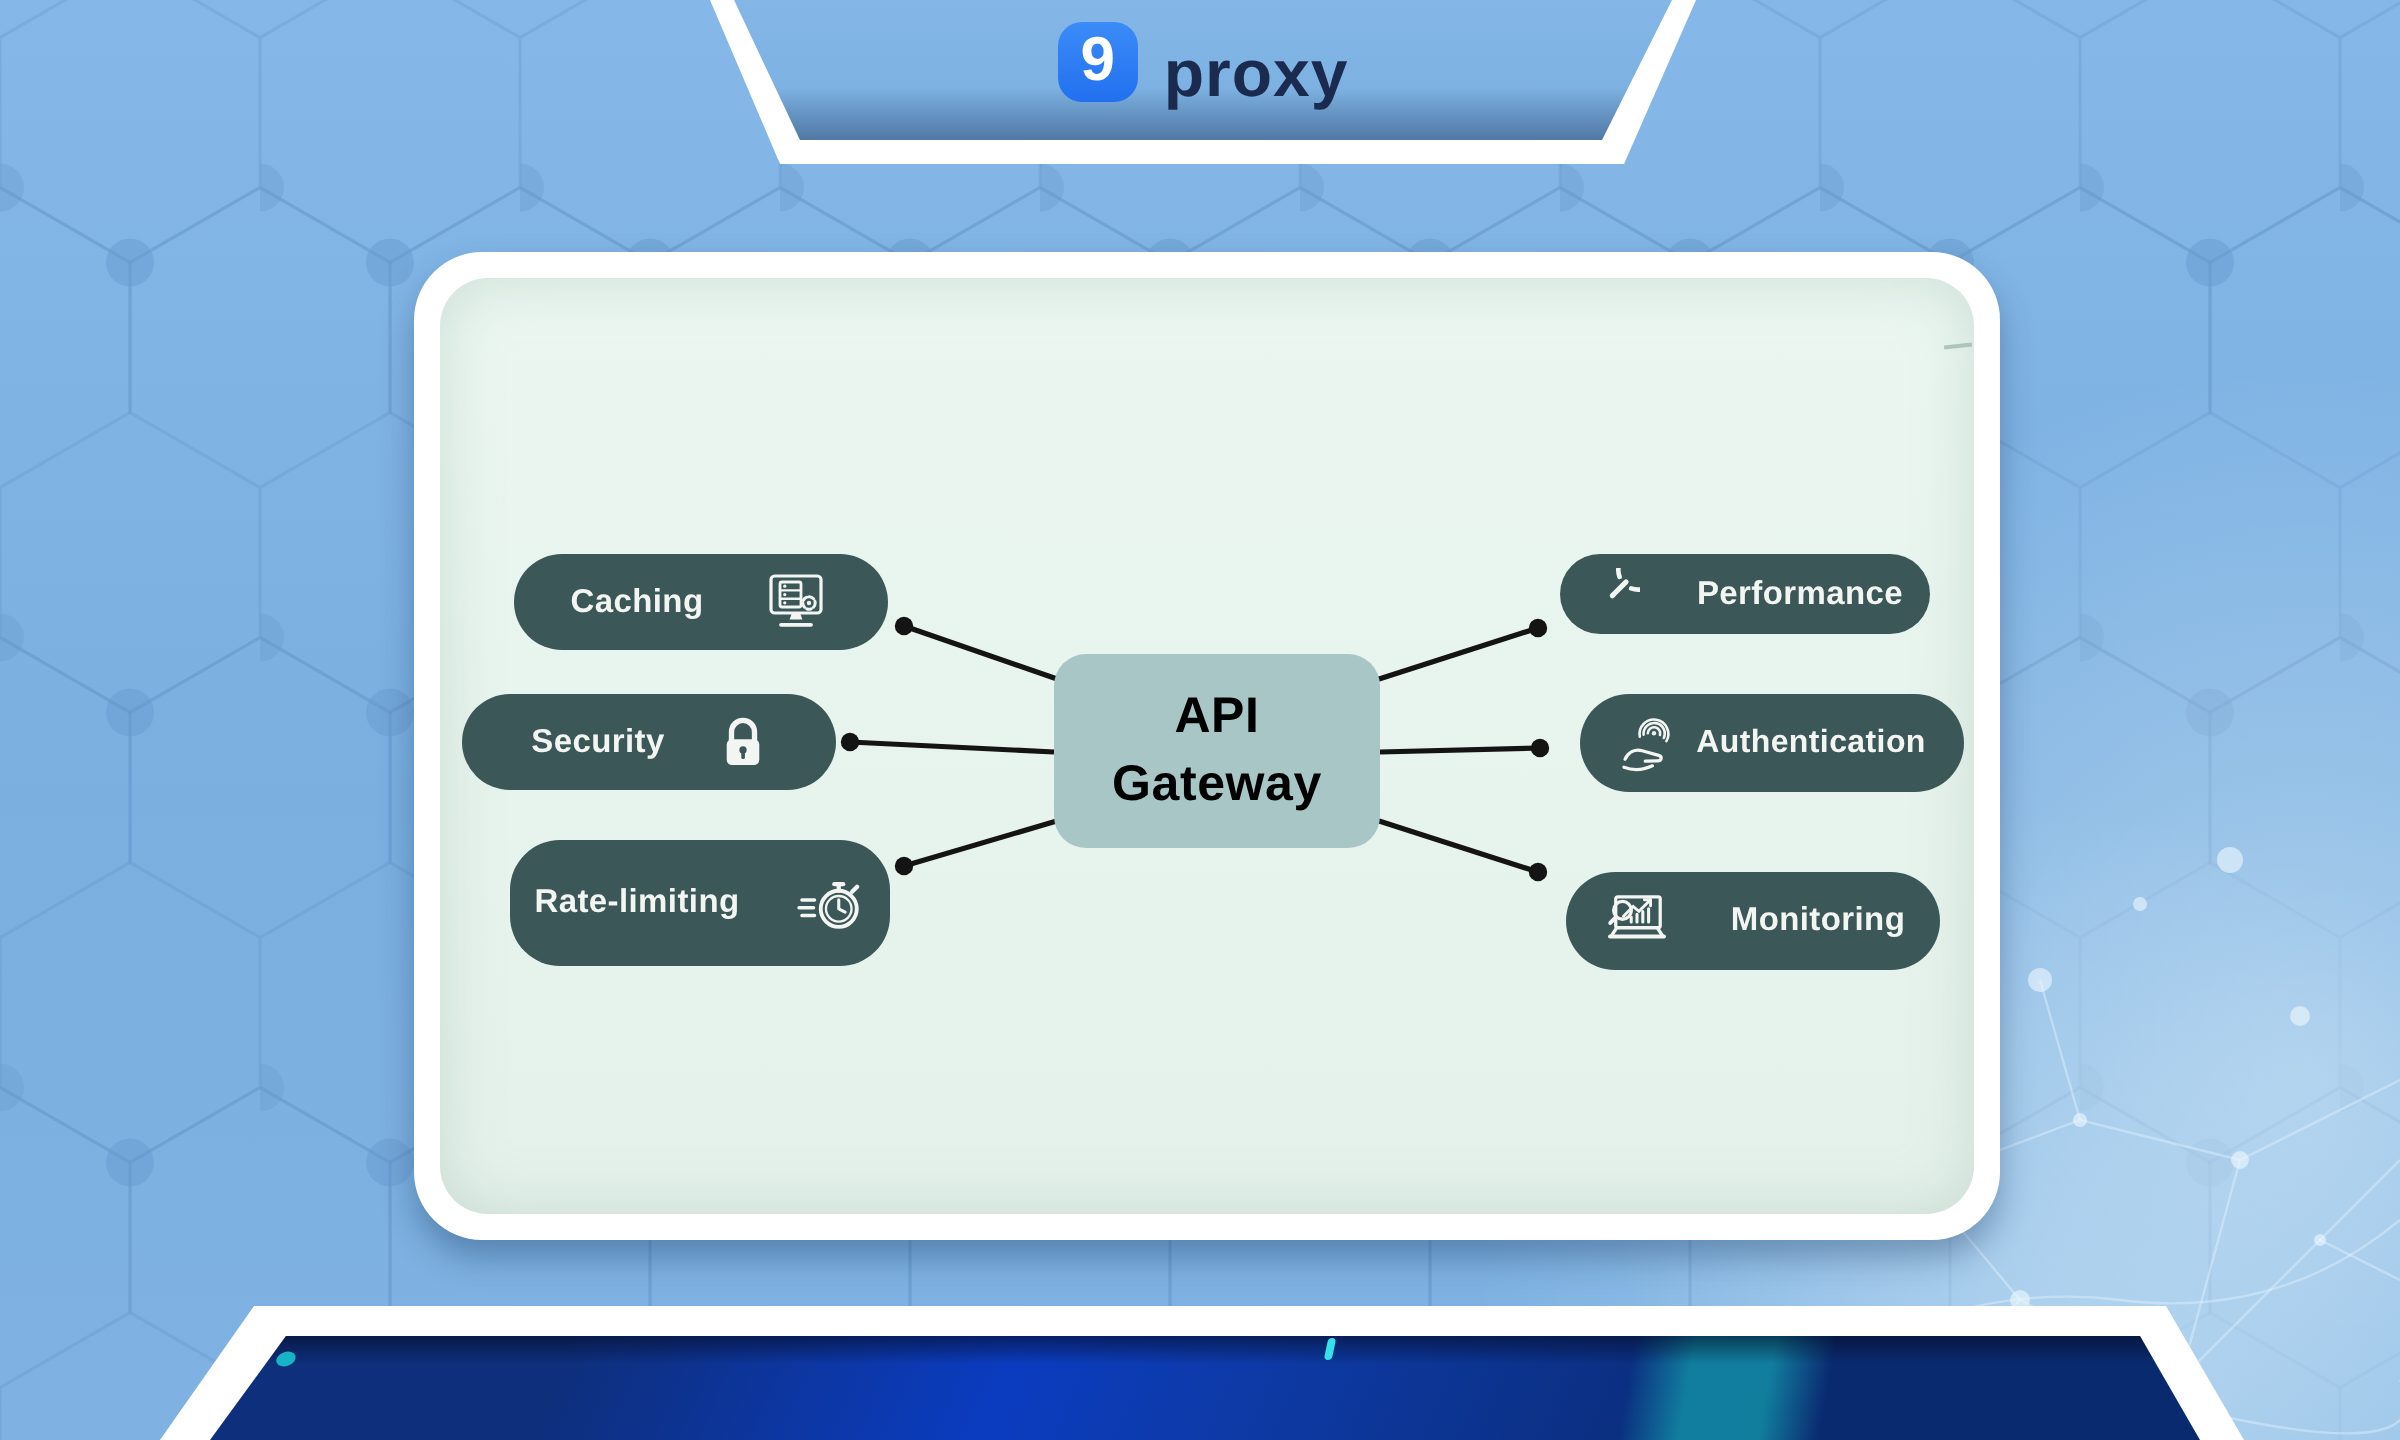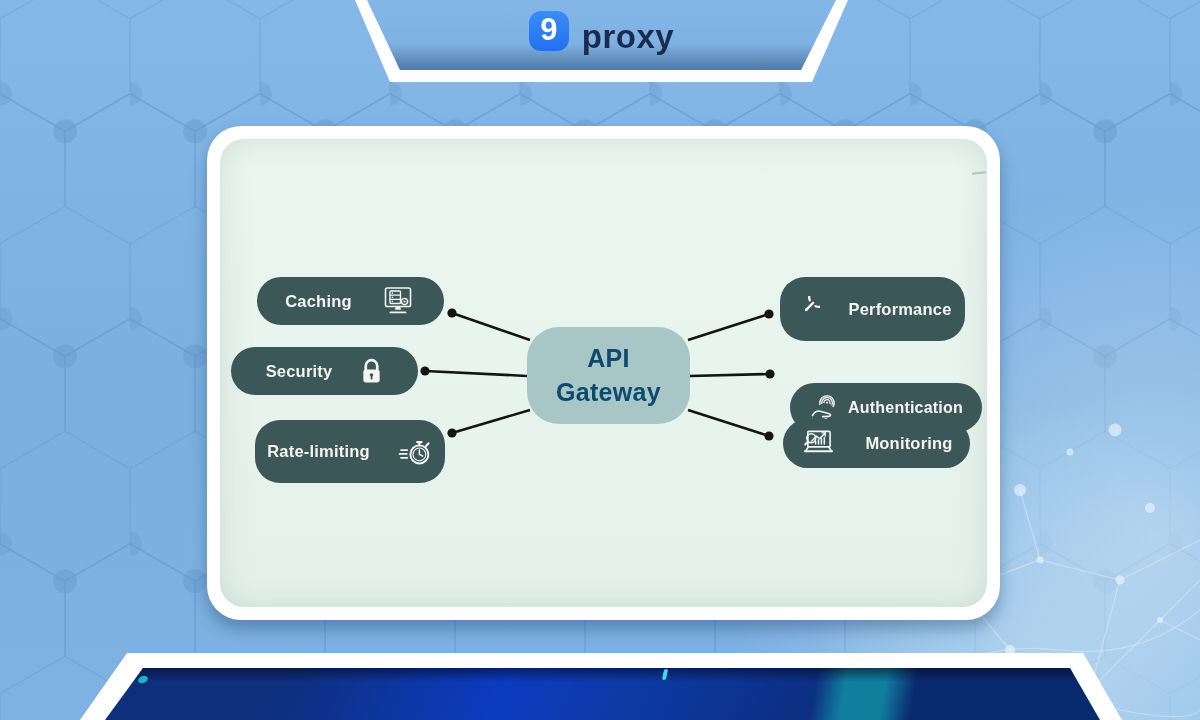--- a/index.html
+++ b/index.html
@@ -62,29 +62,29 @@
     position:absolute; background:#3b5757; border-radius:25px; color:#f3f5f2;
     display:flex; align-items:center; justify-content:center; gap:28px;
     font-size:16.5px; font-weight:700; letter-spacing:.2px;
   }
   .pill svg{ display:block; }
   .icon{ display:flex; align-items:center; }
 
   .pill-caching      { left:37px;  top:138px; width:187px; height:48px; }
   .pill-security     { left:11px;  top:208px; width:187px; height:48px; }
   .pill-rate         { left:35px;  top:281px; width:190px; height:63px; }
-  .pill-performance  { left:560px; top:138px; width:185px; height:64px; }
-  .pill-auth         { left:570px; top:208px; width:192px; height:49px; gap:9px; font-size:16px;margin-top:36px; }
-  .pill-monitoring   { left:563px; top:280px; width:187px; height:49px;text-align:right; }
+  .pill-performance  { left:560px; top:138px; width:185px; height:40px; }
+  .pill-auth         { left:570px; top:208px; width:192px; height:49px; gap:9px; font-size:16px; }
+  .pill-monitoring   { left:563px; top:297px; width:187px; height:49px;text-align:right; }
 
   .center-box{
     position:absolute; left:307px; top:188px; width:163px; height:97px;
-    background:#a9c6c6; border-radius:32px;
+    background:#a9c6c6; border-radius:16px;
     display:flex; align-items:center; justify-content:center;
-    font-size:25px; font-weight:700; color:#0c4a6e; text-align:center;
+    font-size:25px; font-weight:700; color:#000000; text-align:center;
     white-space:pre-line; line-height:1.35; letter-spacing:.3px;
   }
   .stray-mark{
     position:absolute; left:752px; top:33px; width:14px; height:2px;
     background:#9fb6ae; opacity:.75; transform:rotate(-6deg);
   }
 
   
   .bottom-trap{
     position:absolute; left:80px; top:653px; width:1042px; height:67px; background:#ffffff;

